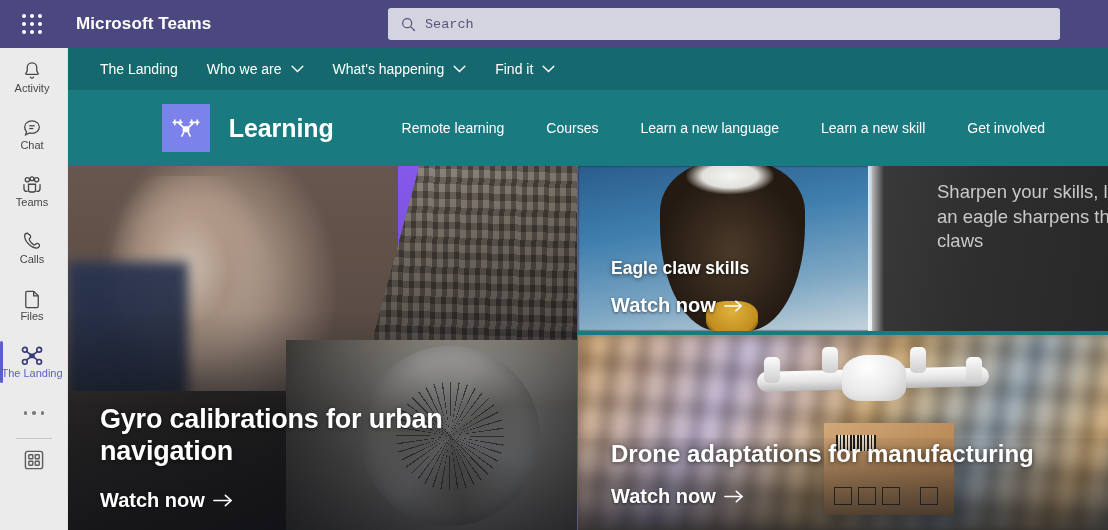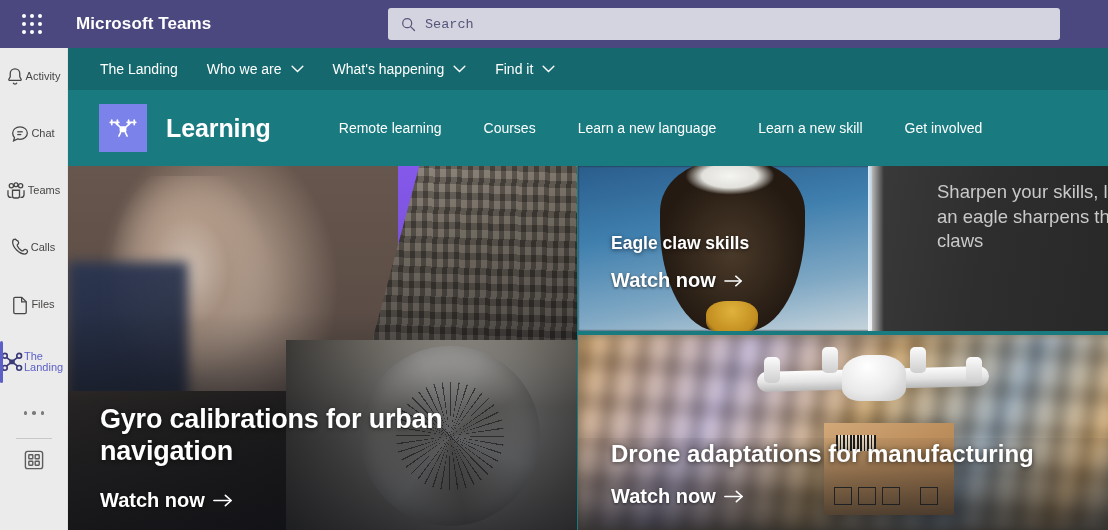--- a/index.html
+++ b/index.html
@@ -42,21 +42,21 @@
   .search-ph { margin-left: 9px; font-size: 13.5px; color: #55557a; font-family: Liberation Mono, monospace; }
 
   
   .rail {
     position: absolute; top: 48px; left: 0; width: 68px; height: 482px;
     background: #ebebeb;
     border-right: 1px solid #e0e0e0;
   }
   .rail-item {
     position: relative; width: 64px; height: 57px;
-    display: flex; flex-direction: row; align-items: center; justify-content: center;
+    display: flex; flex-direction: column; align-items: center; justify-content: center;
     cursor: pointer; gap: 0;
   }
   .rail-item .lbl { font-size: 11px; color: #484644; line-height: 1; }
   .rail-item.active .lbl { color: #5b5fc7; font-weight: normal; }
   .rail-item.active::before {
     content: ""; position: absolute; left: 0; top: 8px;
     width: 3px; height: 42px; background: #5b5fc7; border-radius: 2px;
   }
   .rail-ico { height: 24px; display: flex; align-items: center; justify-content: center; }
   .rail-more {
@@ -80,21 +80,21 @@
     display: flex; align-items: center; gap: 9px;
     color: #ffffff; font-size: 14px; cursor: pointer; white-space: nowrap;
   }
   .navstrip .nav-item:first-child { margin-left: 32px; }
   .navstrip .nav-item + .nav-item { margin-left: 29px; }
 
   
   .learnhdr {
     position: absolute; top: 90px; left: 68px; width: 1040px; height: 76px;
     background: #197a80;
-    display: flex; align-items: center;
+    display: flex; align-items: center; justify-content: center;
   }
   .site-logo {
     width: 48px; height: 48px; margin-left: 31px;
     background: #7b83eb; display: flex; align-items: center; justify-content: center;
     flex: none; cursor: pointer;
   }
   .site-title {
     margin-left: 19px; color: #ffffff; font-size: 25px; font-weight: bold;
     letter-spacing: -.1px; white-space: nowrap;
   }
@@ -202,21 +202,21 @@
   }
   .eagle-dark::before {
     content: ""; position: absolute; left: -4px; top: 0; width: 16px; height: 165px;
     background: linear-gradient(90deg, rgba(255,255,255,.85), rgba(255,255,255,0));
     clip-path: ellipse(118% 140% at 100% 50%);
   }
   .eagle-quote {
     position: absolute; right: 22px; top: 14px; width: 198px;
     color: #c9c9c9; font-size: 18.5px; line-height: 1.33;
   }
-  .eagle-copy { position: absolute; left: 33px; top: 67px; }
+  .eagle-copy { position: absolute; left: 33px; top: 92px; }
   .eagle-title {
     color: #ffffff; font-size: 17.5px; font-weight: bold;
     text-shadow: 0 1px 4px rgba(0,0,0,.6);
   }
   .eagle-copy .watch { margin-top: 15px; }
 
   
   .dronecard { left: 510px; top: 169px; width: 579px; height: 195px; background: #8b7c63; }
   .warehouse {
     position: absolute; inset: 0;

